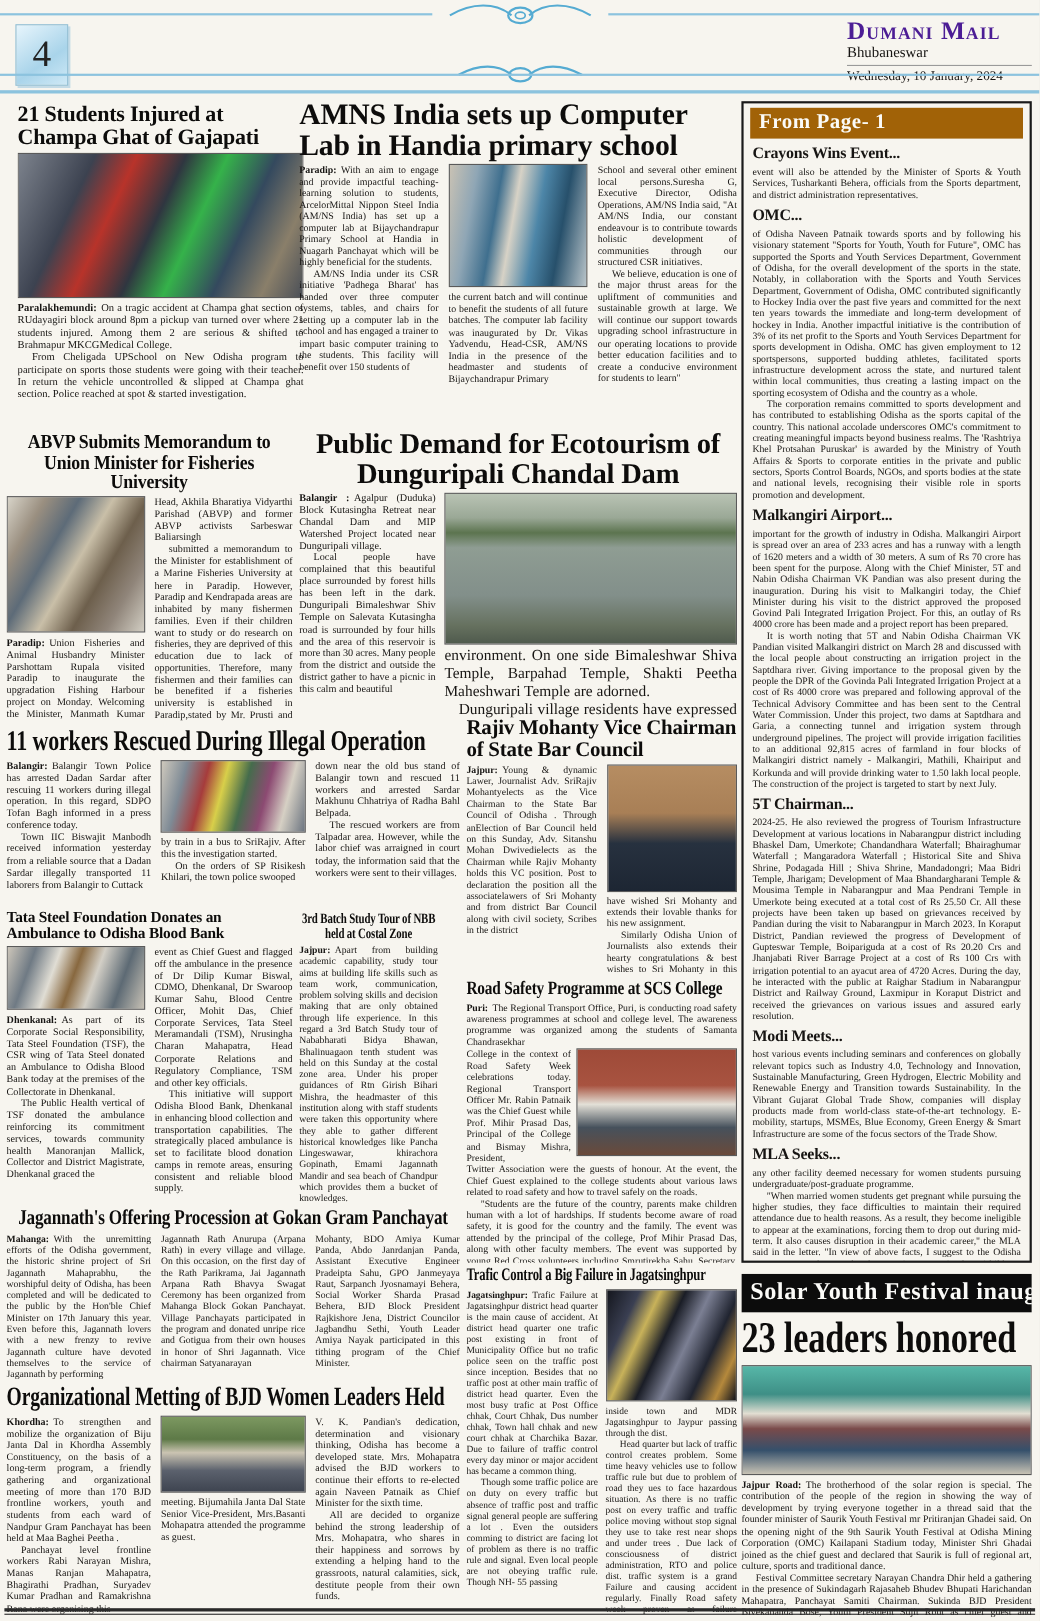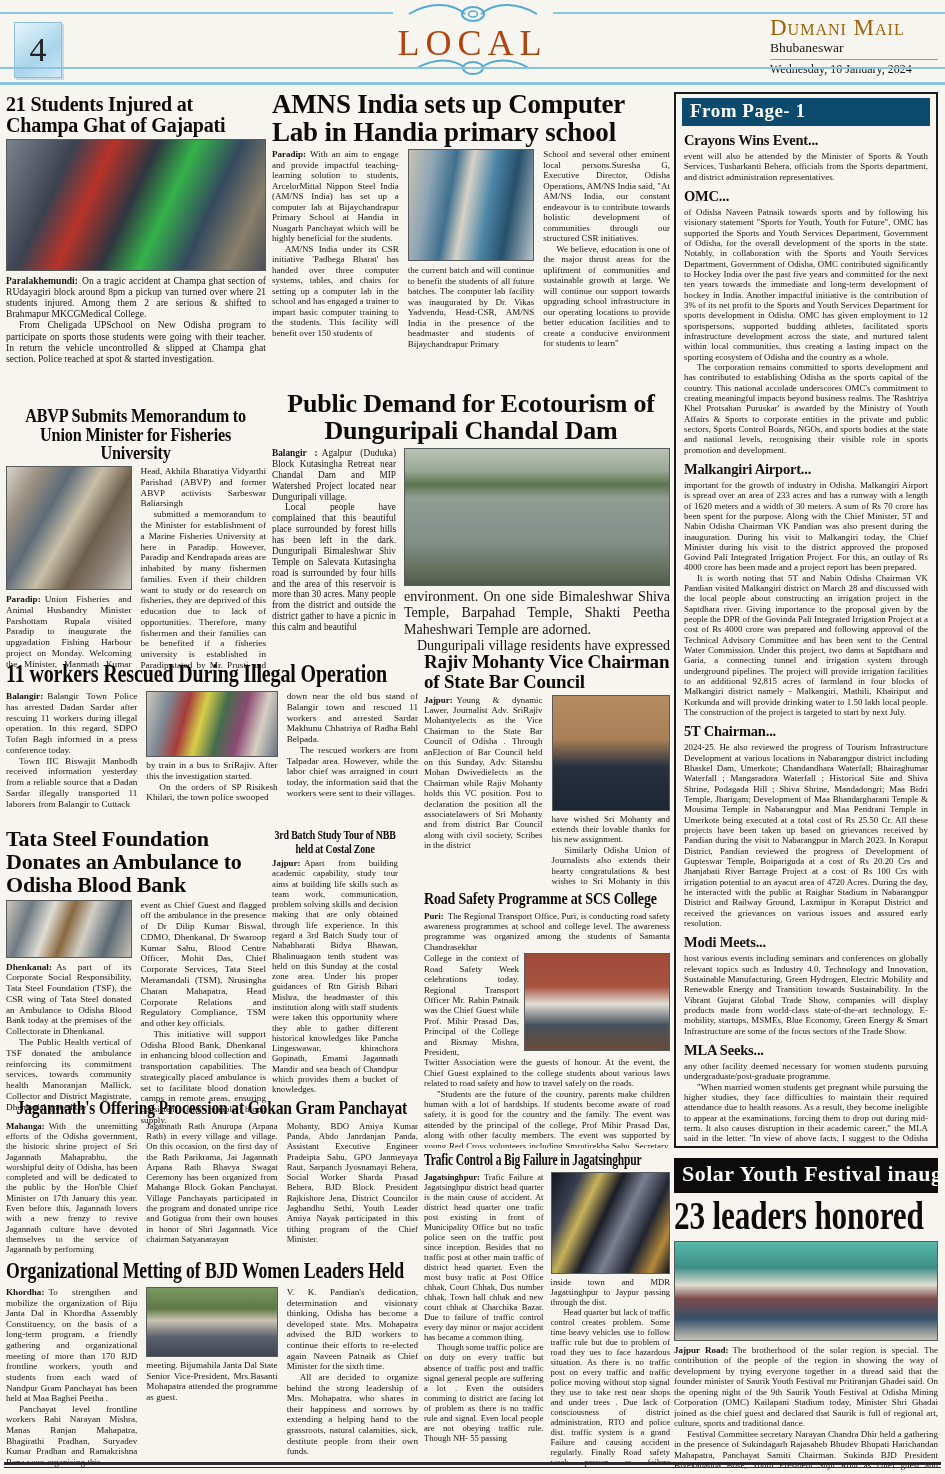--- a/index.html
+++ b/index.html
@@ -10,21 +10,21 @@
   #hdr{position:absolute;left:0;top:0;width:945px;height:88px;}
   .blue-line{position:absolute;left:0;right:0;height:0;border-top:2px solid #8cc3de;}
   .orn{position:absolute;left:50%;transform:translateX(-50%);background:#f7f5ef;padding:0 10px;}
   #pagenum{position:absolute;left:14px;top:22px;width:46px;height:54px;
            background:linear-gradient(145deg,#e7f5fc,#a9d4ea 60%,#cfe9f6);border:1px solid #90bed4;
            box-shadow:2px 2px 0 #c4dbe6;display:flex;align-items:center;justify-content:center;}
   #pagenum span{font-size:34px;color:#222;}
   #local{position:absolute;left:50%;top:22px;transform:translateX(-50%);
          font-size:36px;letter-spacing:6px;color:#b3430e;font-weight:normal;}
   #masthead{position:absolute;left:770px;top:16px;width:168px;}
-  #masthead .mh{font-variant:small-caps;font-weight:normal;font-size:23px;color:#a16207;letter-spacing:1px;line-height:1;}
+  #masthead .mh{font-variant:small-caps;font-weight:bold;font-size:23px;color:#4c1d95;letter-spacing:1px;line-height:1;}
   #masthead .city{font-size:13.5px;margin-top:1px;}
   #masthead .date{font-size:12px;border-top:1px solid #9a9a9a;margin-top:3px;padding-top:2px;}
   
   .art{position:absolute;overflow:hidden;}
   .art h2{margin:0 0 3px 0;font-weight:bold;color:#0d0c0b;line-height:1.04;letter-spacing:-0.2px;}
   .body p{margin:0;text-align:justify;line-height:1.17;}
   .dl{font-weight:bold;margin-right:4px;}
   .ind{text-indent:13px;}
   .cols{display:flex;gap:9px;}
   .col{flex:1 1 0;min-width:0;}
@@ -38,21 +38,21 @@
   .ph-workers{background:linear-gradient(105deg,#cfc9bd 0%,#7e8a95 16%,#a63c3c 30%,#d8cf4a 42%,#456c4c 56%,#8c4a72 70%,#d6d0c4 84%,#6b7480 100%);}
   .ph-rajiv{background:linear-gradient(180deg,#b68d62 0%,#a87f56 38%,#27313f 62%,#1d2633 100%);}
   .ph-tata{background:linear-gradient(110deg,#cdc6ba 0%,#6f7a84 18%,#e0ddd4 34%,#88683f 48%,#d3cfc6 62%,#5d6a74 80%,#c8c2b6 100%);}
   .ph-scs{background:linear-gradient(180deg,#9e4a38 0%,#a85340 34%,#e3e0d7 52%,#46515c 74%,#6a4a3a 100%);}
   .ph-bjd{background:linear-gradient(180deg,#7d9961 0%,#5d7947 30%,#cbc4b2 48%,#5b616d 72%,#3e4450 100%);}
   .ph-night{background:linear-gradient(115deg,#14161d 0%,#3a3f52 18%,#c8b25a 30%,#1a1d26 44%,#7b7f93 58%,#202430 74%,#b5893c 88%,#10121a 100%);}
   .ph-solar{background:linear-gradient(180deg,#57b7a8 0%,#3e8f86 26%,#e2ded2 44%,#7a4a4a 58%,#35506b 78%,#c7c2b4 100%);}
   
   #fpbox{position:absolute;left:674px;top:92px;width:264px;height:1056px;border:2px solid #1a1a1a;
          box-sizing:border-box;padding:5px 8px;overflow:hidden;background:#f7f5ef;}
-  #fpbox .bar{background:#0c4a6e;color:#fbfbf8;font-weight:bold;font-size:19px;padding:2px 8px 4px;
+  #fpbox .bar{background:#a16207;color:#fbfbf8;font-weight:bold;font-size:19px;padding:2px 8px 4px;
               margin:-1px -2px 4px;letter-spacing:0.5px;}
   #fpbox h3{margin:6px 0 2px;font-size:14.5px;letter-spacing:-0.2px;}
   #fpbox p{margin:0;text-align:justify;font-size:8.9px;line-height:1.16;}
   
   #solar .bar{background:#0c0c0c;color:#fbfbf8;font-weight:bold;font-size:22px;padding:3px 8px 6px;
               white-space:nowrap;letter-spacing:0.5px;}
   #solar h2{font-size:40px;white-space:nowrap;transform:scaleX(0.78);transform-origin:left;margin:2px 0 4px;}
   .footrule{position:absolute;left:4px;right:4px;top:1462px;border-top:3px solid #2a2a2a;height:2px;border-bottom:1px solid #2a2a2a;}
 </style>
 </head>
@@ -63,35 +63,34 @@
   <div id="hdr">
     <div class="blue-line" style="top:12px;"></div>
     <svg class="orn" style="top:2px;" width="140" height="24" viewBox="0 0 140 24">
       <path d="M6,12 C26,0 48,0 62,12 M134,12 C114,0 92,0 78,12" fill="none" stroke="#55abd2" stroke-width="2"></path>
       <ellipse cx="70" cy="12" rx="11" ry="7" fill="none" stroke="#55abd2" stroke-width="2"></ellipse>
       <ellipse cx="70" cy="12" rx="4.5" ry="3" fill="none" stroke="#55abd2" stroke-width="1.5"></ellipse>
     </svg>
     <div id="pagenum">
       <span>4</span>
     </div>
-    <div id="local">LOCAL</div>
     <div id="masthead">
       <div class="mh">Dumani Mail</div>
       <div class="city">Bhubaneswar</div>
       <div class="date">Wednesday, 10 January, 2024</div>
     </div>
     <svg class="orn" style="top:58px;" width="120" height="20" viewBox="0 0 120 20">
       <path d="M4,10 C22,0 40,0 52,10 M116,10 C98,0 80,0 68,10" fill="none" stroke="#55abd2" stroke-width="2"></path>
       <ellipse cx="60" cy="10" rx="10" ry="6" fill="none" stroke="#55abd2" stroke-width="2"></ellipse>
     </svg>
     <div class="blue-line" style="top:67px;"></div>
     <div class="blue-line" style="top:82px;border-top-width:3px;"></div>
   </div>
 
-  <div class="art" style="left:6px;top:94px;width:260px;height:294px;">
+  <div class="art" style="left:16px;top:94px;width:260px;height:294px;">
     <h2 style="font-size:20px;">21 Students Injured at Champa Ghat of Gajapati</h2>
     <div class="photo ph-students" style="height:132px;margin:3px 0 4px;"></div>
     <div class="body" style="font-size:9.6px;">
       <p><b class="dl">Paralakhemundi:</b><span>On a tragic accident at Champa ghat section of RUdayagiri block around 8pm a pickup van turned over where 21 students injured. Among them 2 are serious &amp; shifted to Brahmapur MKCGMedical College.</span></p>
       <p class="ind">From Cheligada UPSchool on New Odisha program to participate on sports those students were going with their teacher. In return the vehicle uncontrolled &amp; slipped at Champa ghat section. Police reached at spot &amp; started investigation.</p>
     </div>
   </div>
 
   <div class="art" style="left:272px;top:90px;width:398px;height:296px;">
     <h2 style="font-size:27px;">AMNS India sets up Computer Lab in Handia primary school</h2>
@@ -123,21 +122,21 @@
     <p class="ind">It is worth noting that 5T and Nabin Odisha Chairman VK Pandian visited Malkangiri district on March 28 and discussed with the local people about constructing an irrigation project in the Saptdhara river. Giving importance to the proposal given by the people the DPR of the Govinda Pali Integrated Irrigation Project at a cost of Rs 4000 crore was prepared and following approval of the Technical Advisory Committee and has been sent to the Central Water Commission. Under this project, two dams at Saptdhara and Garia, a connecting tunnel and irrigation system through underground pipelines. The project will provide irrigation facilities to an additional 92,815 acres of farmland in four blocks of Malkangiri district namely - Malkangiri, Mathili, Khairiput and Korkunda and will provide drinking water to 1.50 lakh local people. The construction of the project is targeted to start by next July.</p>
     <h3>5T Chairman...</h3>
     <p>2024-25. He also reviewed the progress of Tourism Infrastructure Development at various locations in Nabarangpur district including Bhaskel Dam, Umerkote; Chandandhara Waterfall; Bhairaghumar Waterfall ; Mangaradora Waterfall ; Historical Site and Shiva Shrine, Podagada Hill ; Shiva Shrine, Mandadongri; Maa Bidri Temple, Jharigam; Development of Maa Bhandargharani Temple &amp; Mousima Temple in Nabarangpur and Maa Pendrani Temple in Umerkote being executed at a total cost of Rs 25.50 Cr. All these projects have been taken up based on grievances received by Pandian during the visit to Nabarangpur in March 2023. In Koraput District, Pandian reviewed the progress of Development of Gupteswar Temple, Boipariguda at a cost of Rs 20.20 Crs and Jhanjabati River Barrage Project at a cost of Rs 100 Crs with irrigation potential to an ayacut area of 4720 Acres. During the day, he interacted with the public at Raighar Stadium in Nabarangpur District and Railway Ground, Laxmipur in Koraput District and received the grievances on various issues and assured early resolution.</p>
     <h3>Modi Meets...</h3>
     <p>host various events including seminars and conferences on globally relevant topics such as Industry 4.0, Technology and Innovation, Sustainable Manufacturing, Green Hydrogen, Electric Mobility and Renewable Energy and Transition towards Sustainability. In the Vibrant Gujarat Global Trade Show, companies will display products made from world-class state-of-the-art technology. E-mobility, startups, MSMEs, Blue Economy, Green Energy &amp; Smart Infrastructure are some of the focus sectors of the Trade Show.</p>
     <h3>MLA Seeks...</h3>
     <p>any other facility deemed necessary for women students pursuing undergraduate/post-graduate programme.</p>
     <p class="ind">"When married women students get pregnant while pursuing the higher studies, they face difficulties to maintain their required attendance due to health reasons. As a result, they become ineligible to appear at the examinations, forcing them to drop out during mid-term. It also causes disruption in their academic career," the MLA said in the letter. "In view of above facts, I suggest to the Odisha government to frame rules for granting maternity leave/childcare leave as per the direction of UGC along with making provision for teaching in virtual mode to women students during maternity leave," the MLA said.</p>
   </div>
 
-  <div class="art" style="left:6px;top:407px;width:260px;height:264px;">
+  <div class="art" style="left:6px;top:392px;width:260px;height:264px;">
     <h2 style="font-size:18px;text-align:center;width:288px;transform:scaleX(0.9);transform-origin:left top;" class="cond2">ABVP Submits Memorandum to Union Minister for Fisheries University</h2>
     <div class="cols body" style="font-size:9.2px;margin-top:3px;">
       <div class="col">
         <div class="photo ph-abvp" style="height:124px;margin-bottom:4px;"></div>
         <p><b class="dl">Paradip:</b><span>Union Fisheries and Animal Husbandry Minister Parshottam Rupala visited Paradip to inaugurate the upgradation Fishing Harbour project on Monday. Welcoming the Minister, Manmath Kumar Prusti, District</span></p>
       </div>
       <div class="col">
         <p>Head, Akhila Bharatiya Vidyarthi Parishad (ABVP) and former ABVP activists Sarbeswar Baliarsingh</p>
         <p class="ind">submitted a memorandum to the Minister for establishment of a Marine Fisheries University at here in Paradip. However, Paradip and Kendrapada areas are inhabited by many fishermen families. Even if their children want to study or do research on fisheries, they are deprived of this education due to lack of opportunities. Therefore, many fishermen and their families can be benefited if a fisheries university is established in Paradip,stated by Mr. Prusti and Baliarsingh, the activists of ABVP.</p>
       </div>
@@ -188,21 +187,21 @@
       </div>
       <div class="col">
         <div class="photo ph-rajiv" style="height:116px;margin-bottom:3px;"></div>
         <p>have wished Sri Mohanty and extends their lovable thanks for his new assignment.</p>
         <p class="ind">Similarly Odisha Union of Journalists also extends their hearty congratulations &amp; best wishes to Sri Mohanty in this regard.</p>
       </div>
     </div>
   </div>
 
   <div class="art" style="left:6px;top:828px;width:260px;height:298px;">
-    <h2 style="font-size:22px;">Tata Steel Foundation Donates an Ambulance to Odisha Blood Bank</h2>
+    <h2 style="font-size:14px;">Tata Steel Foundation Donates an Ambulance to Odisha Blood Bank</h2>
     <div class="cols body" style="font-size:9.2px;margin-top:3px;">
       <div class="col">
         <div class="photo ph-tata" style="height:58px;margin-bottom:4px;"></div>
         <p><b class="dl">Dhenkanal:</b><span>As part of its Corporate Social Responsibility, Tata Steel Foundation (TSF), the CSR wing of Tata Steel donated an Ambulance to Odisha Blood Bank today at the premises of the Collectorate in Dhenkanal.</span></p>
         <p class="ind">The Public Health vertical of TSF donated the ambulance reinforcing its commitment services, towards community health Manoranjan Mallick, Collector and District Magistrate, Dhenkanal graced the</p>
       </div>
       <div class="col">
         <p>event as Chief Guest and flagged off the ambulance in the presence of Dr Dilip Kumar Biswal, CDMO, Dhenkanal, Dr Swaroop Kumar Sahu, Blood Centre Officer, Mohit Das, Chief Corporate Services, Tata Steel Meramandali (TSM), Nrusingha Charan Mahapatra, Head Corporate Relations and Regulatory Compliance, TSM and other key officials.</p>
         <p class="ind">This initiative will support Odisha Blood Bank, Dhenkanal in enhancing blood collection and transportation capabilities. The strategically placed ambulance is set to facilitate blood donation camps in remote areas, ensuring consistent and reliable blood supply.</p>
       </div>

